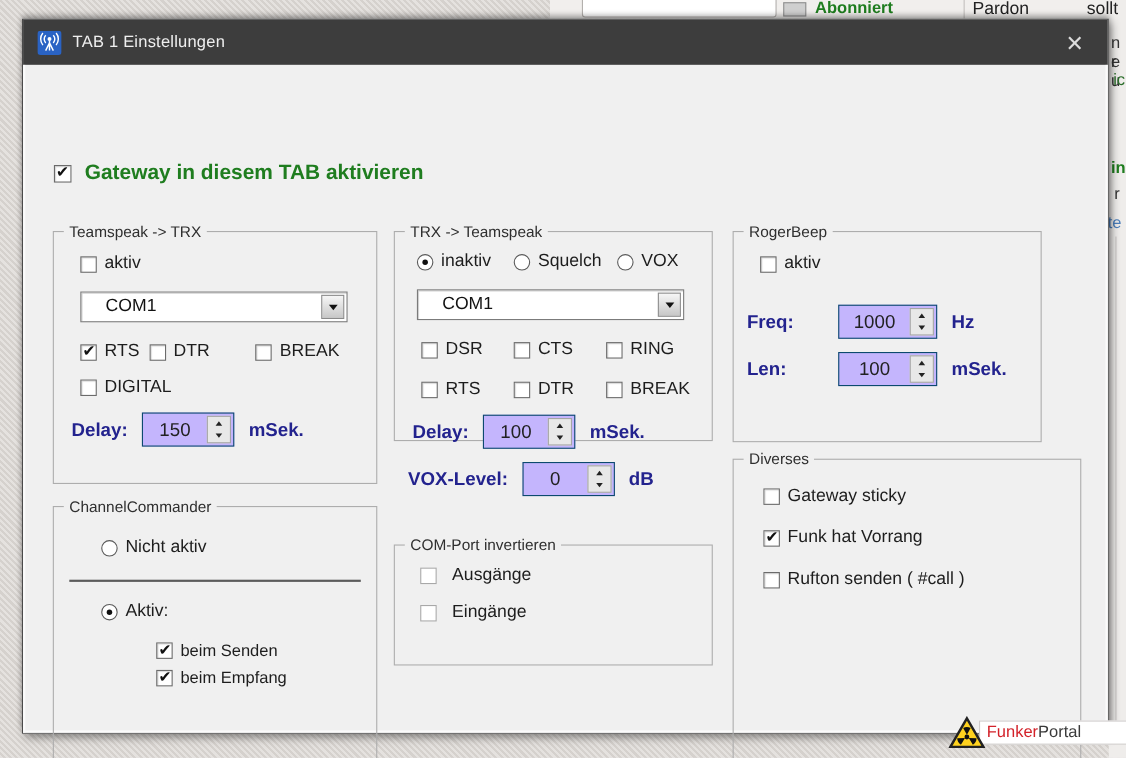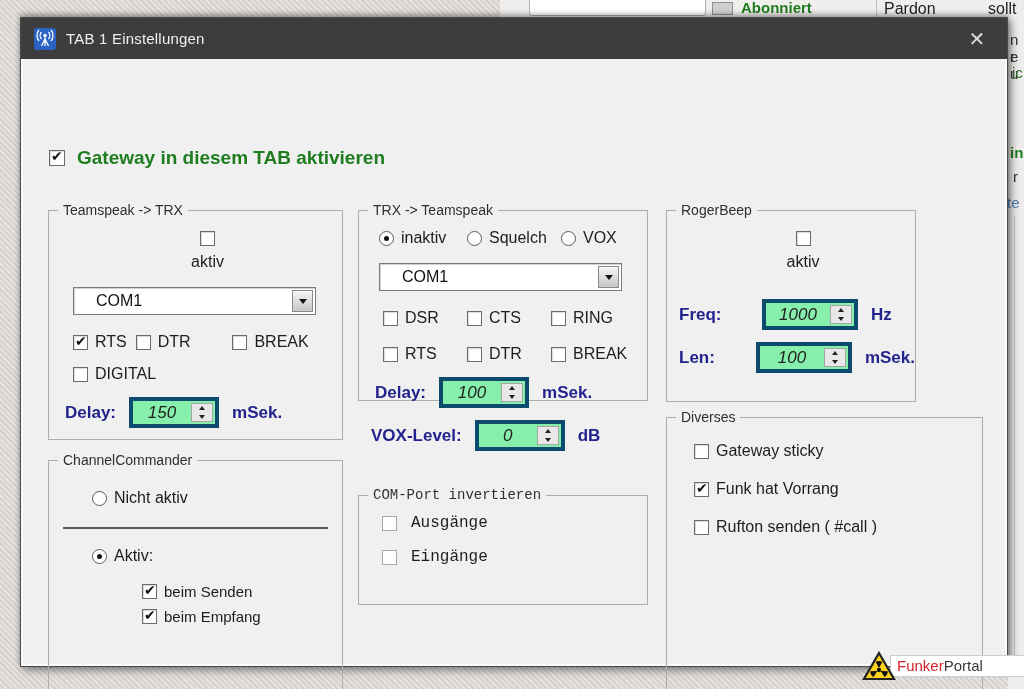--- a/index.html
+++ b/index.html
@@ -48,56 +48,56 @@
   .master-row .cb { width:16px; height:16px; }
   .master-label { font-size:19px; font-weight:700; color:#1f7d1f; }
 
   
   .group { position:absolute; border:1px solid #adadad; }
   .group-title { position:absolute; top:-9px; left:9px; background:#f0f0f0; padding:0 5px;
                  font-size:14px; color:#2f2f2f; white-space:nowrap; }
   .g-ts-trx   { left:25px;  top:151px; width:295px; height:230px; }
   .g-chancmd  { left:25px;  top:401px; width:295px; height:232px; }
   .g-trx-ts   { left:335px; top:151px; width:290px; height:191px; }
-  .g-cominv   { left:335px; top:436px; width:290px; height:110px;font-family:Liberation Mono, monospace; }
-  .g-roger    { left:643px; top:151px; width:250px; height:192px; }
+  .g-cominv   { left:335px; top:436px; width:290px; height:110px; }
+  .g-roger    { left:643px; top:151px; width:281px; height:192px; }
   .g-divers   { left:643px; top:358px; width:317px; height:275px; }
 
   
   .item { display:flex; align-items:center; gap:7px; font-size:16px; color:#1d1d1d; }
   .cb { width:15px; height:15px; background:#fff; border:1px solid #6b6b6b; position:relative; flex:none;
         box-shadow:inset 1px 1px 1px rgba(0,0,0,.15); }
   .cb.checked::after { content:"✔"; position:absolute; left:1px; top:-3px; font-size:14px; font-weight:700; color:#111; }
   .cb.dim { border-color:#a8a8a8; box-shadow:none; }
   .rb { width:15px; height:15px; border-radius:50%; background:#fff; border:1px solid #5a5a5a; position:relative; flex:none; }
   .rb.checked::after { content:""; position:absolute; left:4px; top:4px; width:5px; height:5px; border-radius:50%; background:#111; }
 
   .dropdown { width:243px; height:28px; background:#fff; border:1px solid #7b7b7b;
               box-shadow:inset 1px 1px 0 rgba(0,0,0,.18); display:flex; align-items:center; }
   .dd-value { flex:1; padding-left:22px; font-size:16px; color:#111; }
   .dd-btn { width:21px; height:22px; margin-right:2px; background:linear-gradient(#f6f6f6,#c7c7c7);
             border:1px solid #8a8a8a; display:flex; align-items:center; justify-content:center; flex:none; }
   .dd-arrow { width:0; height:0; border-left:4px solid transparent; border-right:4px solid transparent; border-top:5px solid #111; }
 
   .spin-row { display:flex; align-items:center; gap:13px; }
   .navy { color:#23238e; font-weight:700; font-size:17px; }
-  .spinner { display:inline-flex; background:#86efac; border:4px solid #0c4a6e; height:31px;font-style:italic; }
+  .spinner { display:inline-flex; background:#c4b5fd; border:1px solid #0c4a6e; height:31px; }
   .spin-val { width:58px; display:flex; align-items:center; justify-content:center; font-size:17px; color:#222; }
   .spin-val.wide { width:64px; }
   .spin-btns { width:22px; margin:2px 2px 2px 0; border:1px solid #a5a5a5; background:#e8e8e8;
                display:flex; flex-direction:column; }
   .spin-btn { flex:1; display:flex; align-items:center; justify-content:center; }
   .tri-up { width:0; height:0; border-left:3px solid transparent; border-right:3px solid transparent; border-bottom:4px solid #222; }
   .tri-down { width:0; height:0; border-left:3px solid transparent; border-right:3px solid transparent; border-top:4px solid #222; }
 
   .sep { height:2px; background:#5c5c5c; margin:20px 14px 0 14px; }
 
   
   .pad { padding-left:24px; }
-  .mt20 { margin-top:20px;flex-direction:column; } .mt18 { margin-top:18px; } .mt16 { margin-top:16px; }
+  .mt20 { margin-top:20px; } .mt18 { margin-top:18px; } .mt16 { margin-top:16px; }
   .mt14 { margin-top:14px; } .mt12 { margin-top:12px; } .mt28 { margin-top:28px; }
   .row3 { display:flex; }
   .col { width:84px; display:flex; align-items:center; gap:7px; font-size:16px; color:#1d1d1d; }
   .col.wide { width:110px; }
 
   .fixed-lbl { display:inline-block; width:70px; }
 
   
   .watermark { position:absolute; left:862px; top:651px; display:flex; align-items:center; z-index:3; }
   .wm-text { background:#fff; border:1px solid #cfcccb; padding:1px 6px 2px 6px; font-size:15px;

